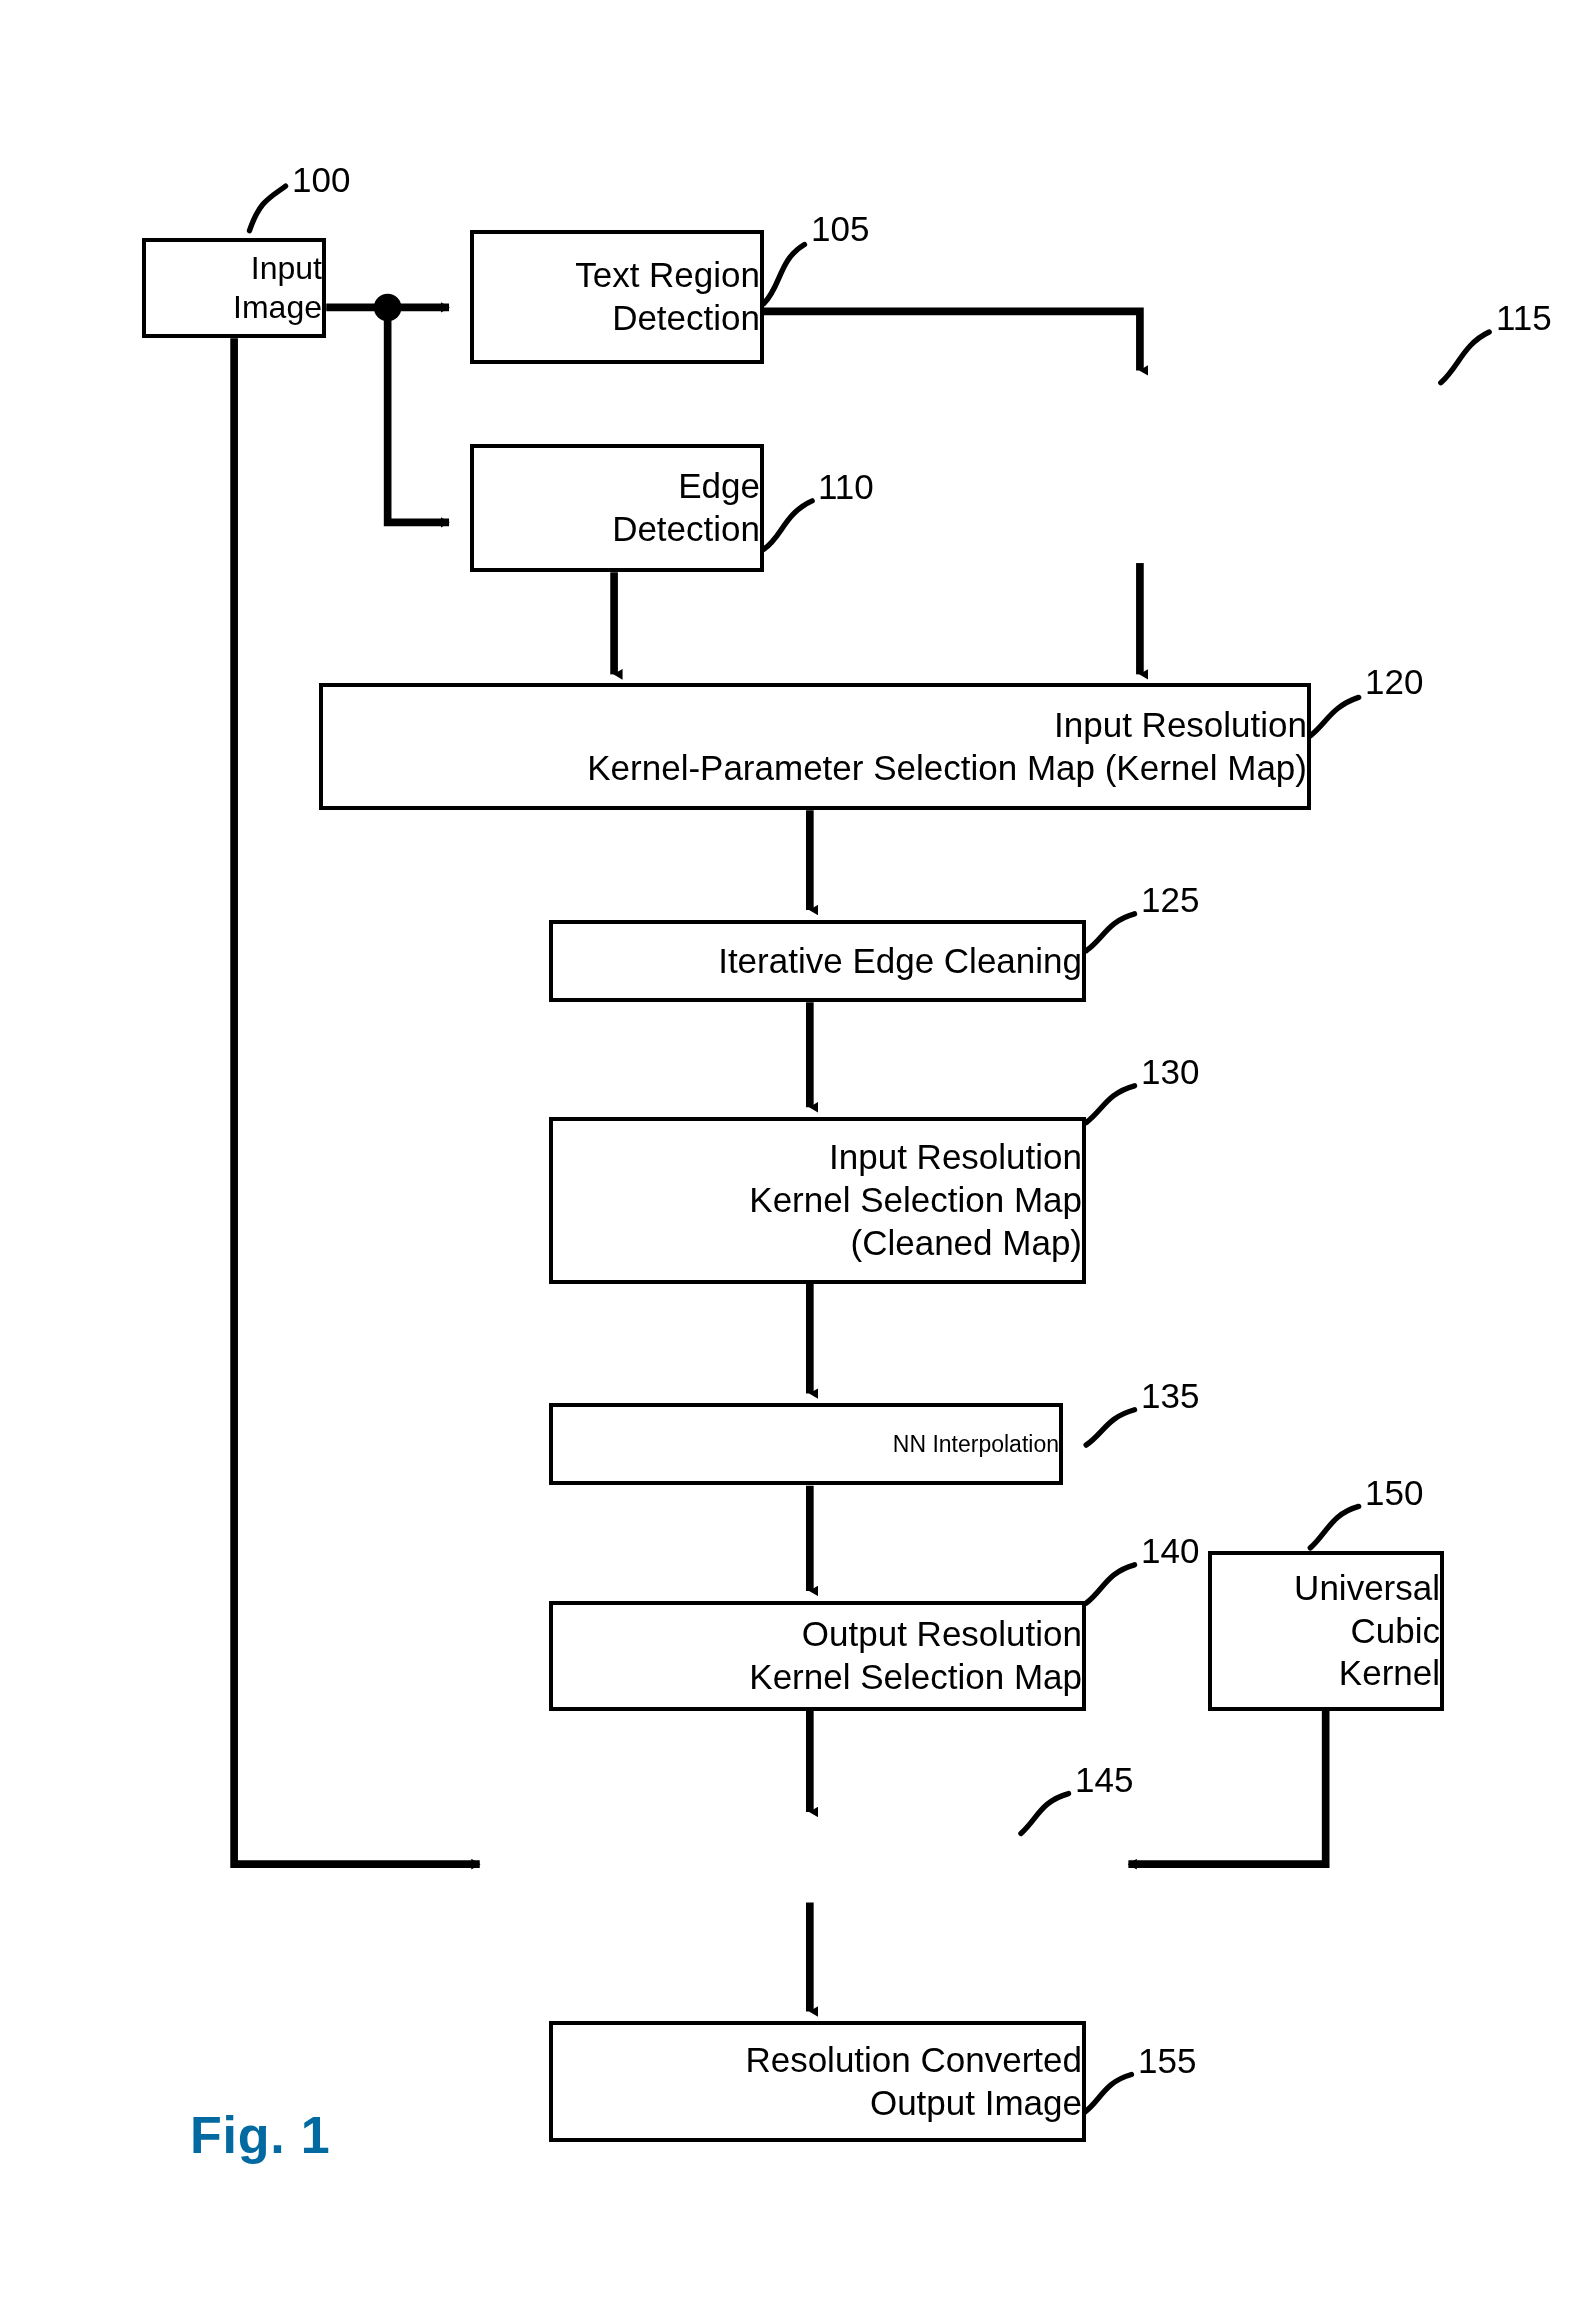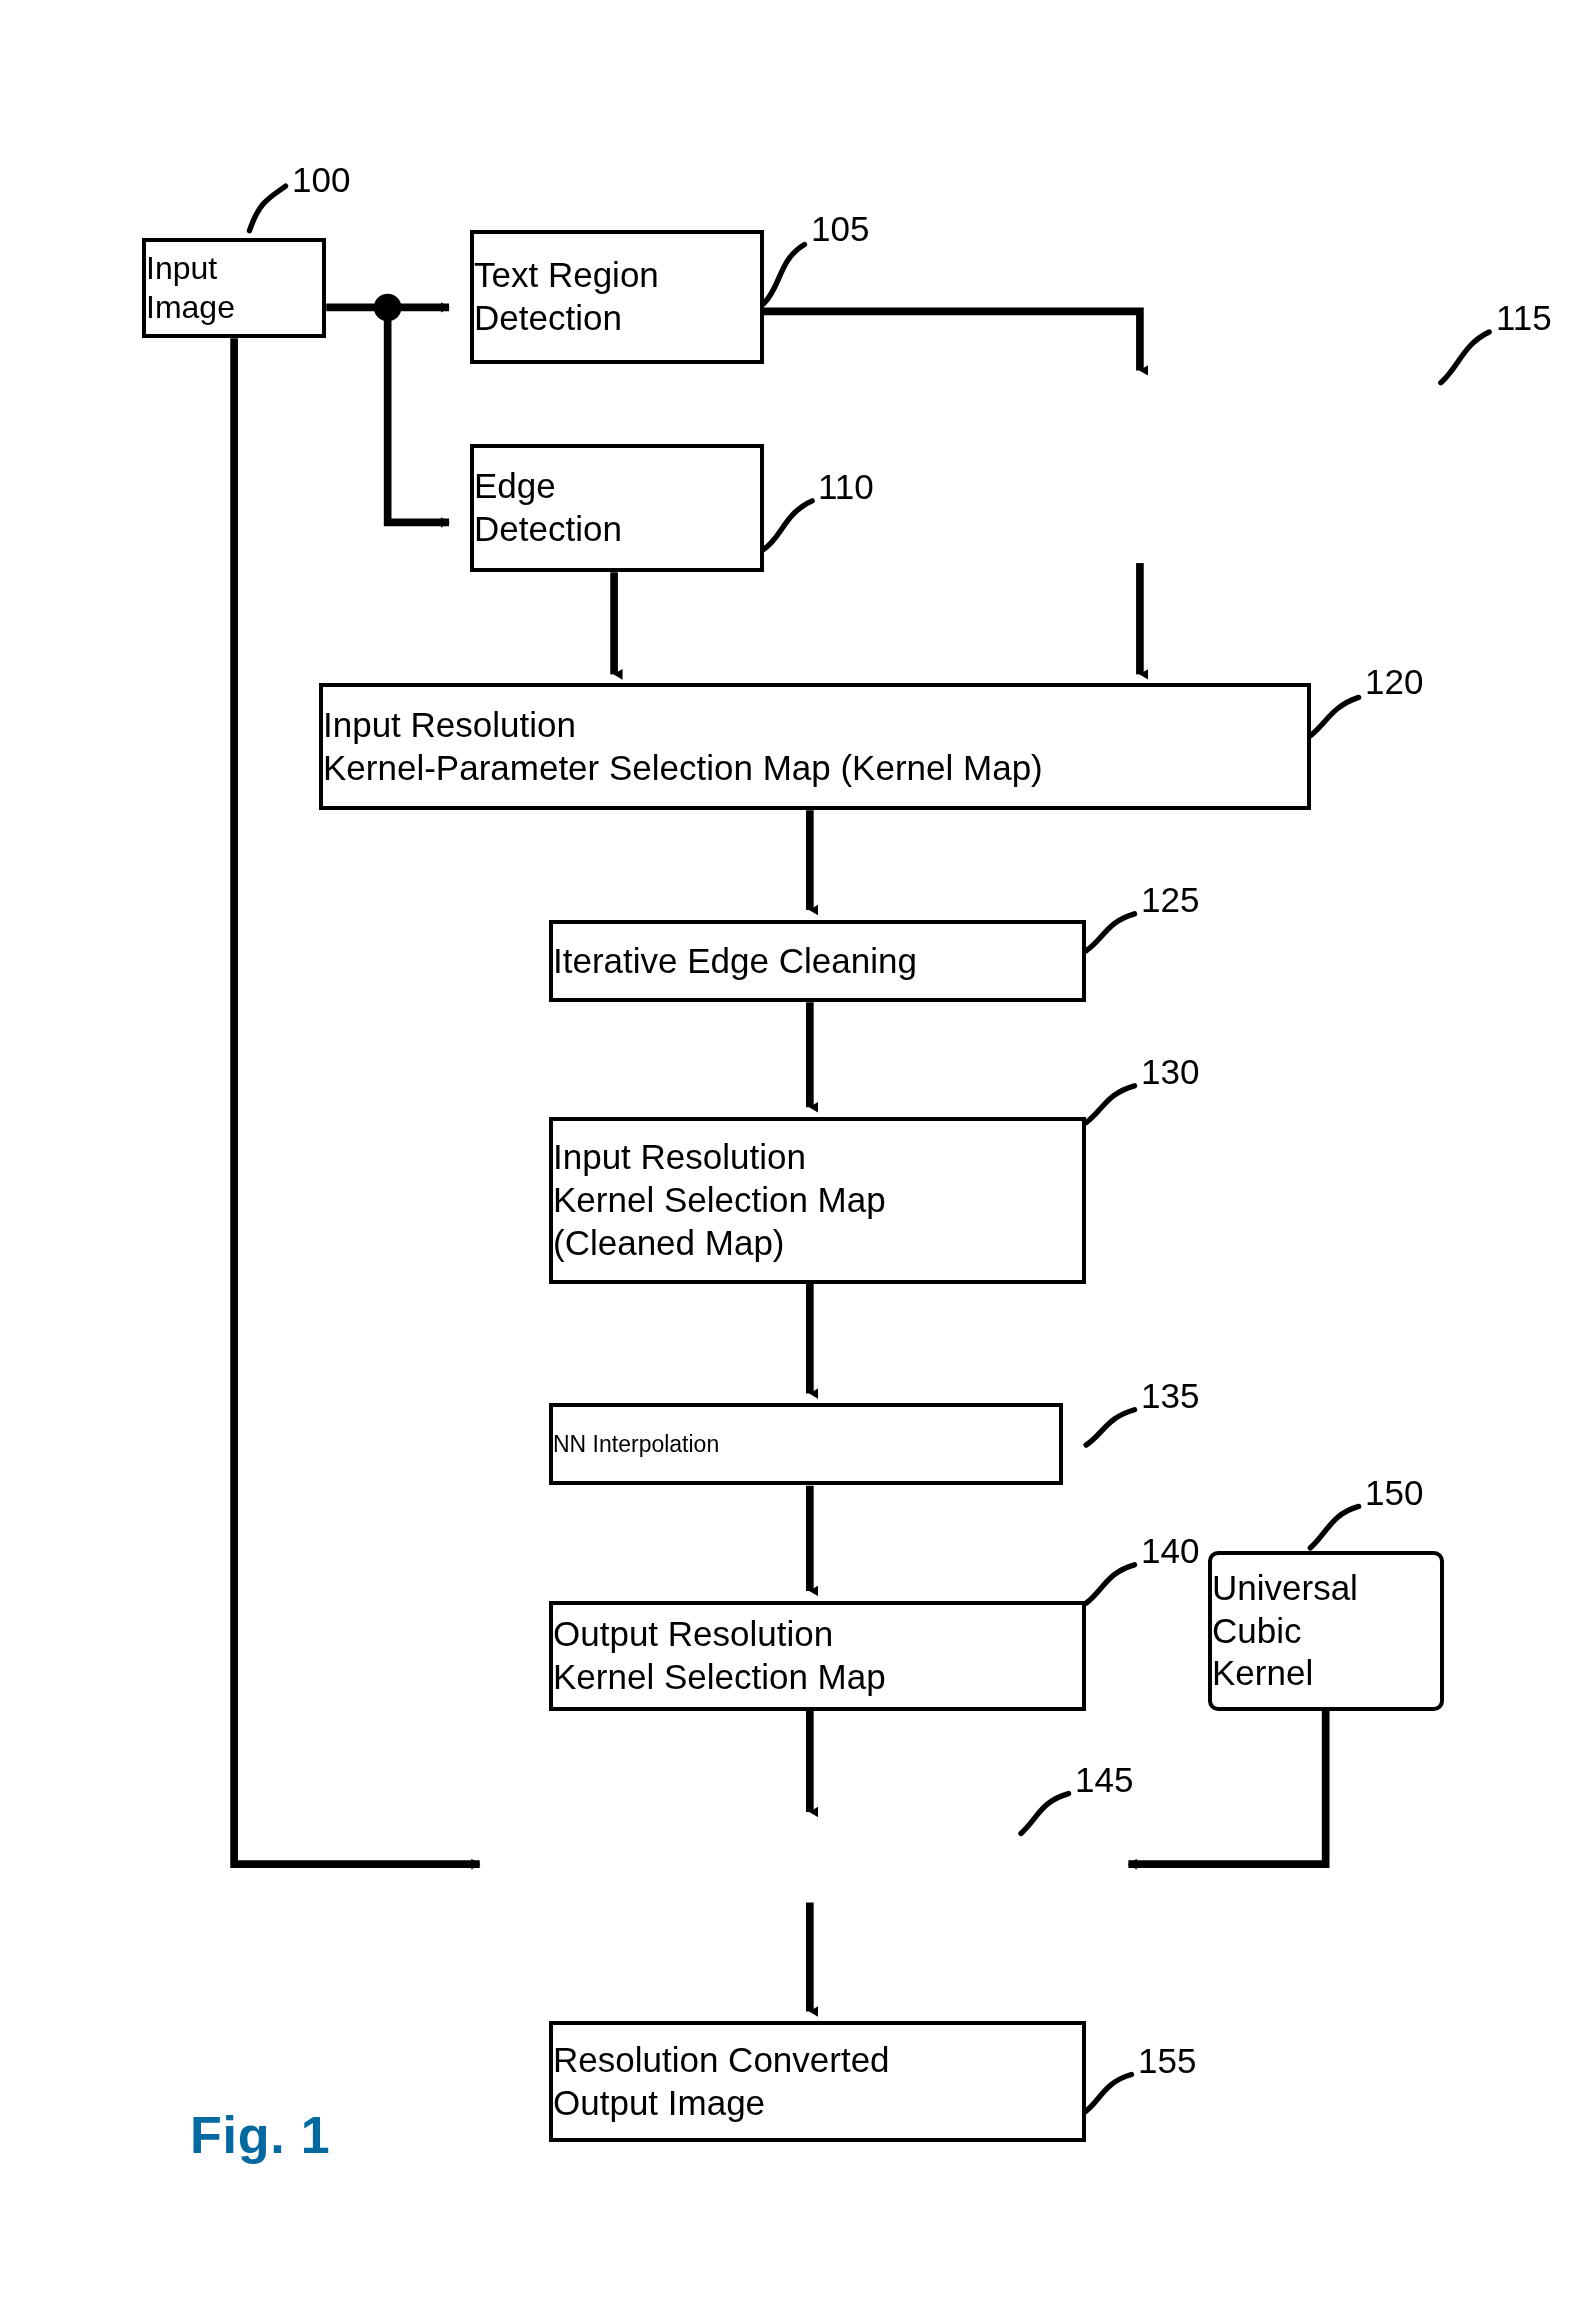--- a/index.html
+++ b/index.html
@@ -22,21 +22,21 @@
     width: 1569px;
     height: 2319px;
   }
   .node {
     position: absolute;
     box-sizing: border-box;
     border: 4.6px solid #000000;
     background: #ffffff;
     display: flex;
     flex-direction: column;
-    align-items: flex-start;
+    align-items: flex-end;
     justify-content: center;
     text-align: center;
     color: #000000;
     line-height: 1.22;
     z-index: 3;
   }
   .node .ln { display: block; white-space: nowrap; }
   .refnum {
     position: absolute;
     color: #000000;
@@ -157,21 +157,21 @@
   <div class="node" style="left:549px; top:1403px; width:514px; height:82px; font-size:23px;">
     <span class="ln">NN Interpolation</span>
   </div>
 
   <div class="node" style="left:549px; top:1601px; width:537px; height:110px; font-size:35px;">
     <span class="ln">Output Resolution</span>
     <span class="ln">Kernel Selection Map</span>
   </div>
 
 
-  <div class="node" style="left:1208px; top:1551px; width:236px; height:160px; font-size:35px;border-radius:10px;">
+  <div class="node" style="left:1208px; top:1551px; width:236px; height:160px; font-size:35px;">
     <span class="ln">Universal</span>
     <span class="ln">Cubic</span>
     <span class="ln">Kernel</span>
   </div>
 
   <div class="node" style="left:549px; top:2021px; width:537px; height:121px; font-size:35px;">
     <span class="ln">Resolution Converted</span>
     <span class="ln">Output Image</span>
   </div>
 

